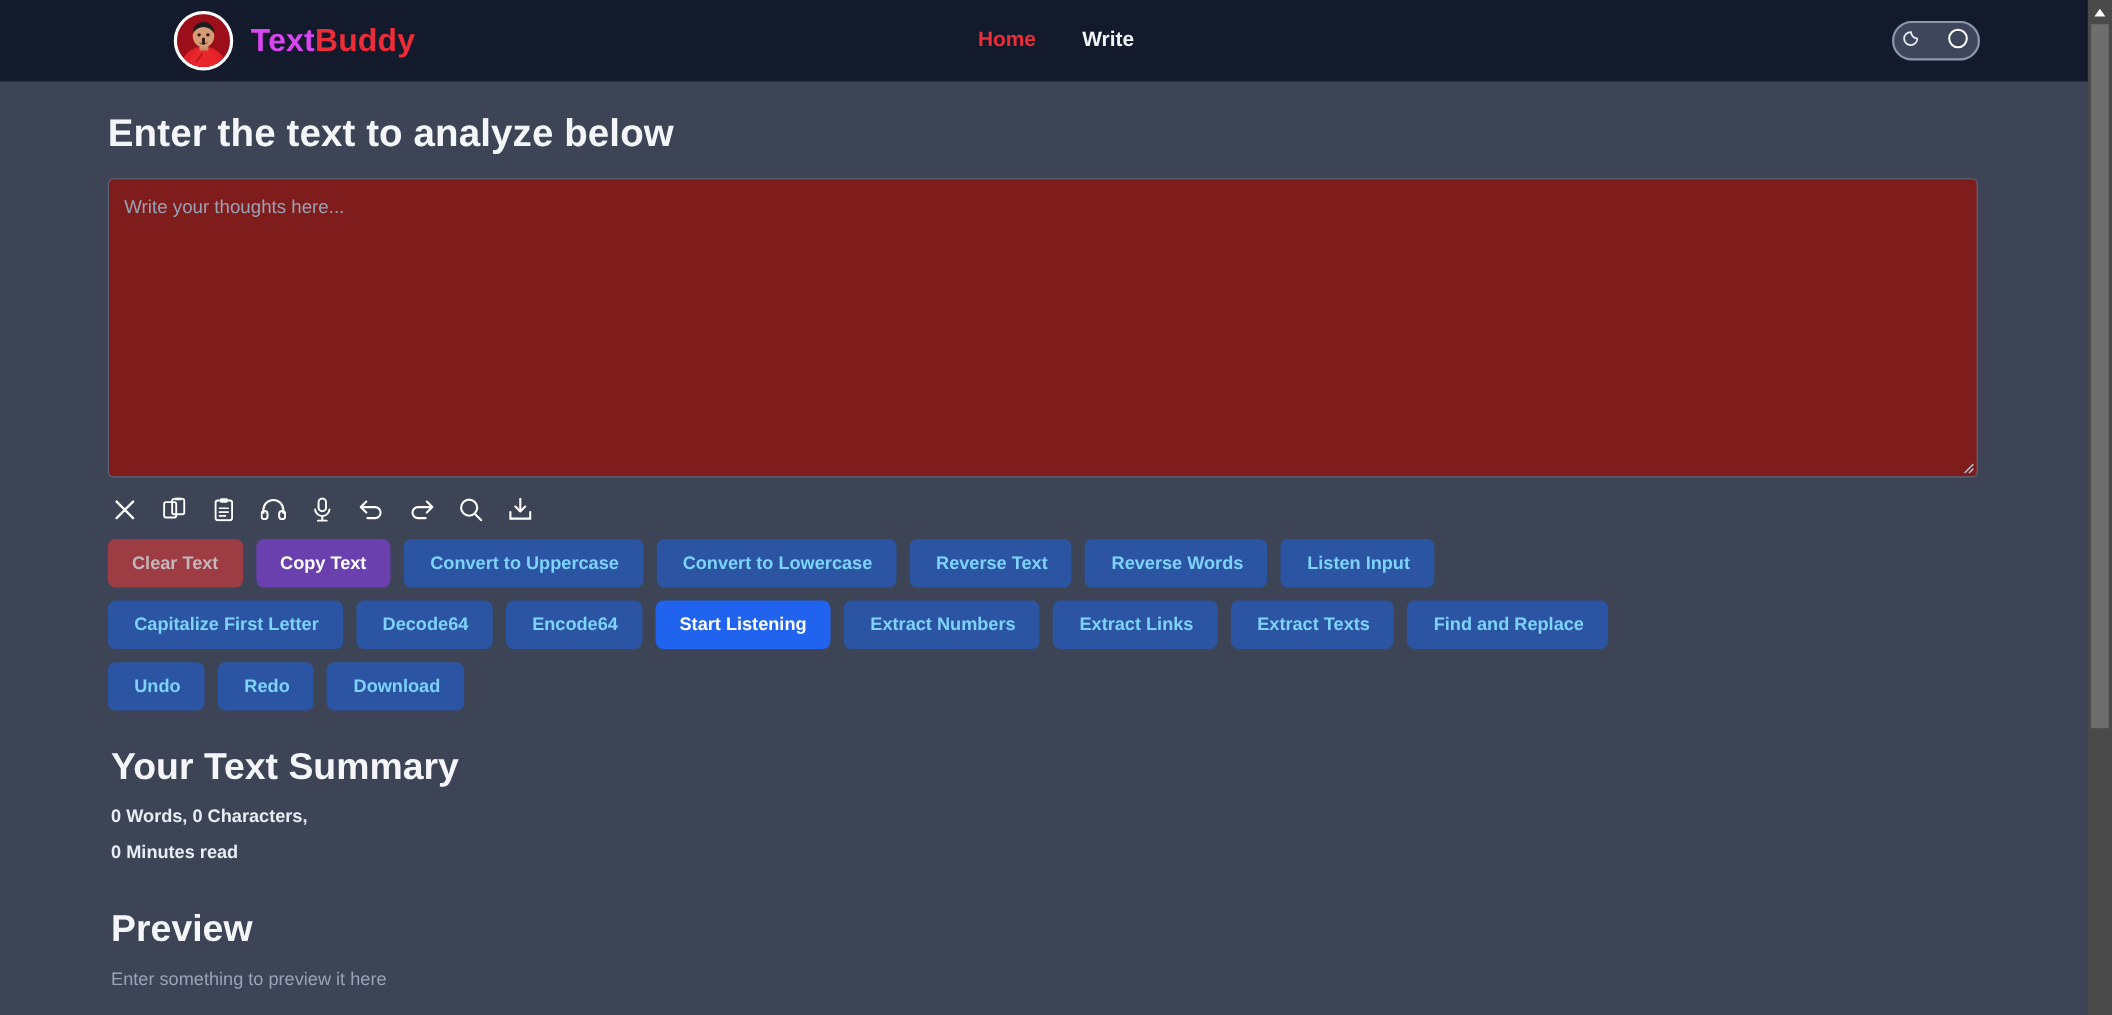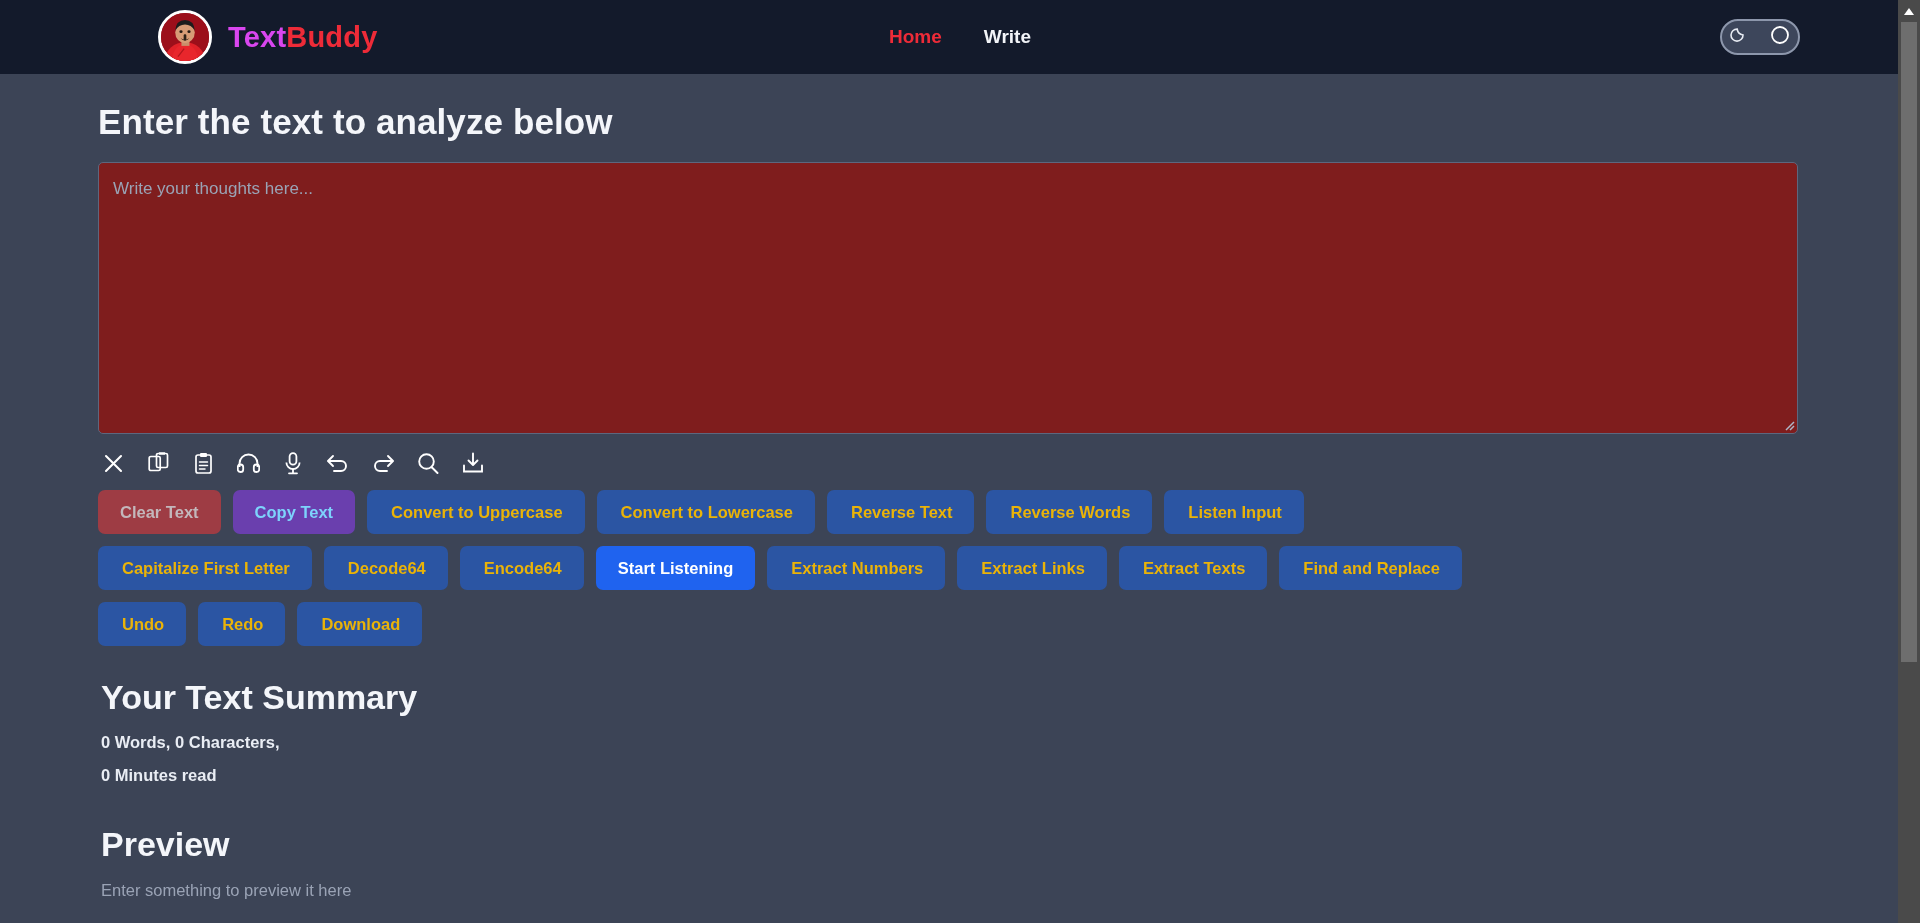--- a/index.html
+++ b/index.html
@@ -149,23 +149,23 @@
     border-radius: 7px;
     height: 44px;
     padding: 0 22px;
     font-size: 16.5px;
     font-weight: bold;
     font-family: "Liberation Sans", sans-serif;
     white-space: nowrap;
     line-height: 44px;
     text-align: center;
   }
-  .btn.muted-blue  { background: #2b55a3; color: #eab308; padding-left: 24px; }
+  .btn.muted-blue  { background: #2b55a3; color: #7dd3fc; padding-left: 24px; }
   .btn.muted-red   { background: #9e3c44; color: #c3b7bb; }
-  .btn.muted-purple{ background: #6a3fae; color: #7dd3fc; }
+  .btn.muted-purple{ background: #6a3fae; color: #ffffff; }
   .btn.active-blue { background: #1f63ef; color: #ffffff; }
 
   
   .section-title {
     color: #f4f6fa;
     font-size: 34px;
     font-weight: bold;
     margin: 32px 0 16px 3px;
   }
   .summary-line {

